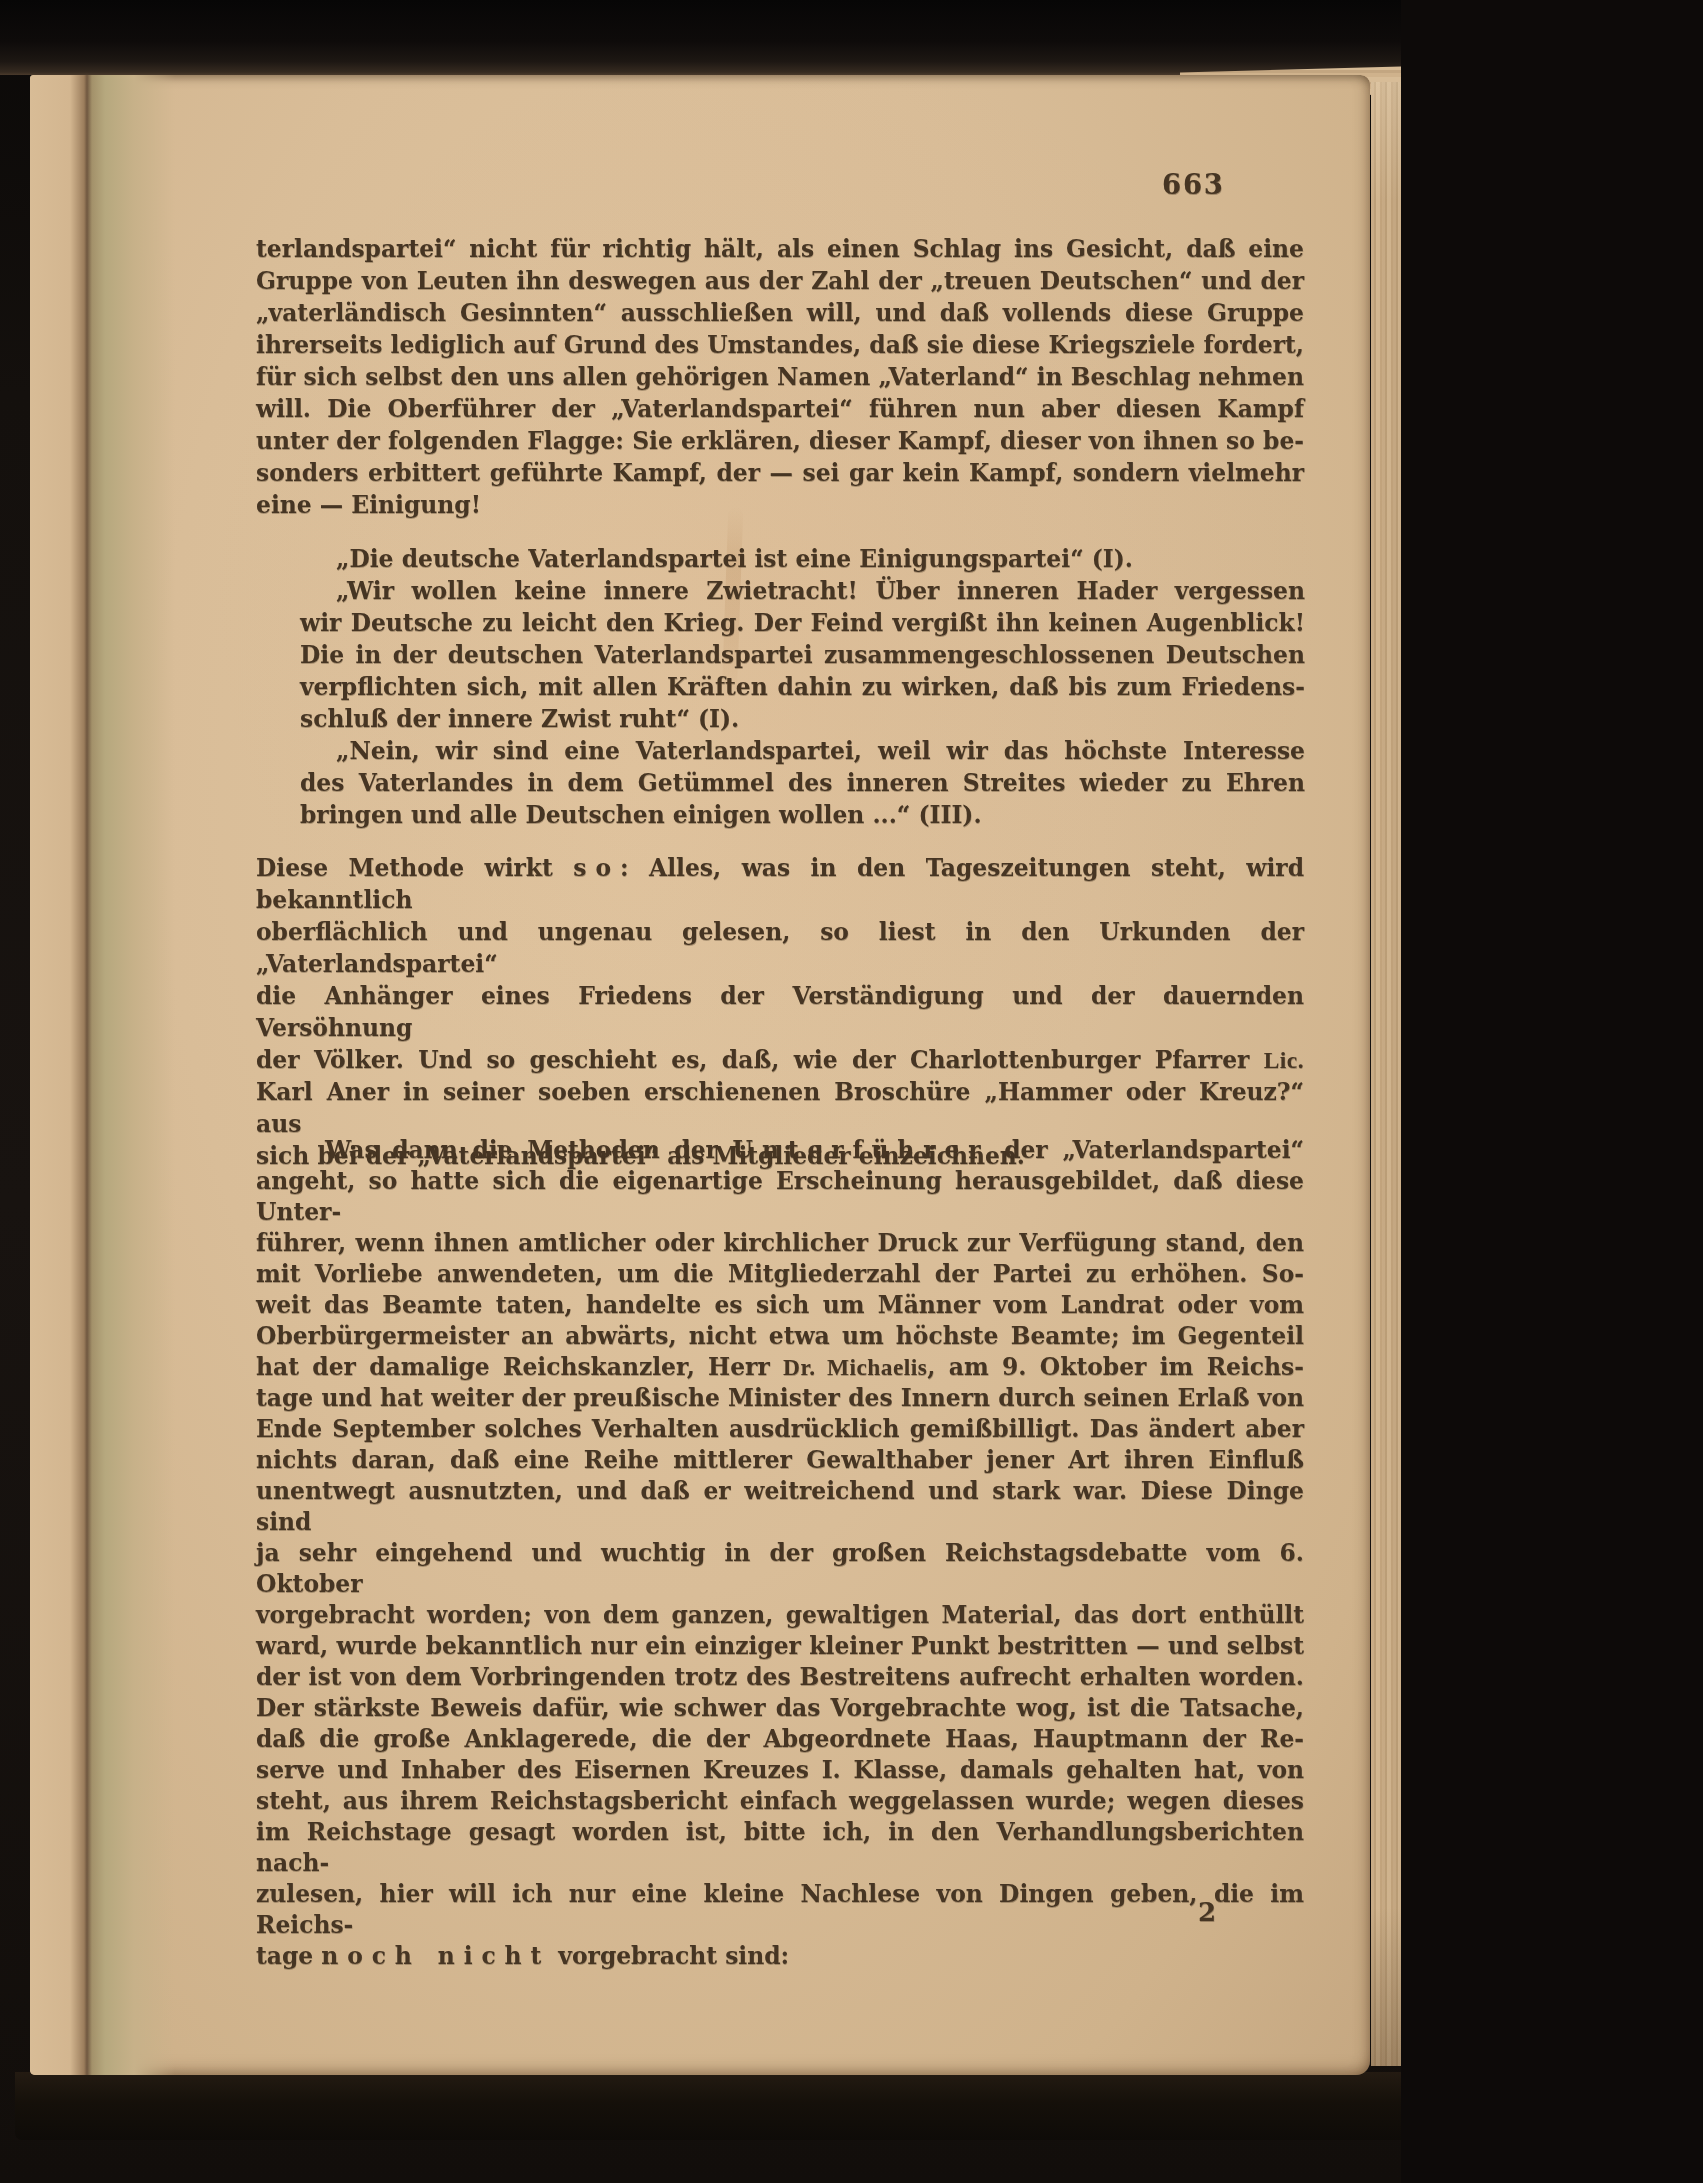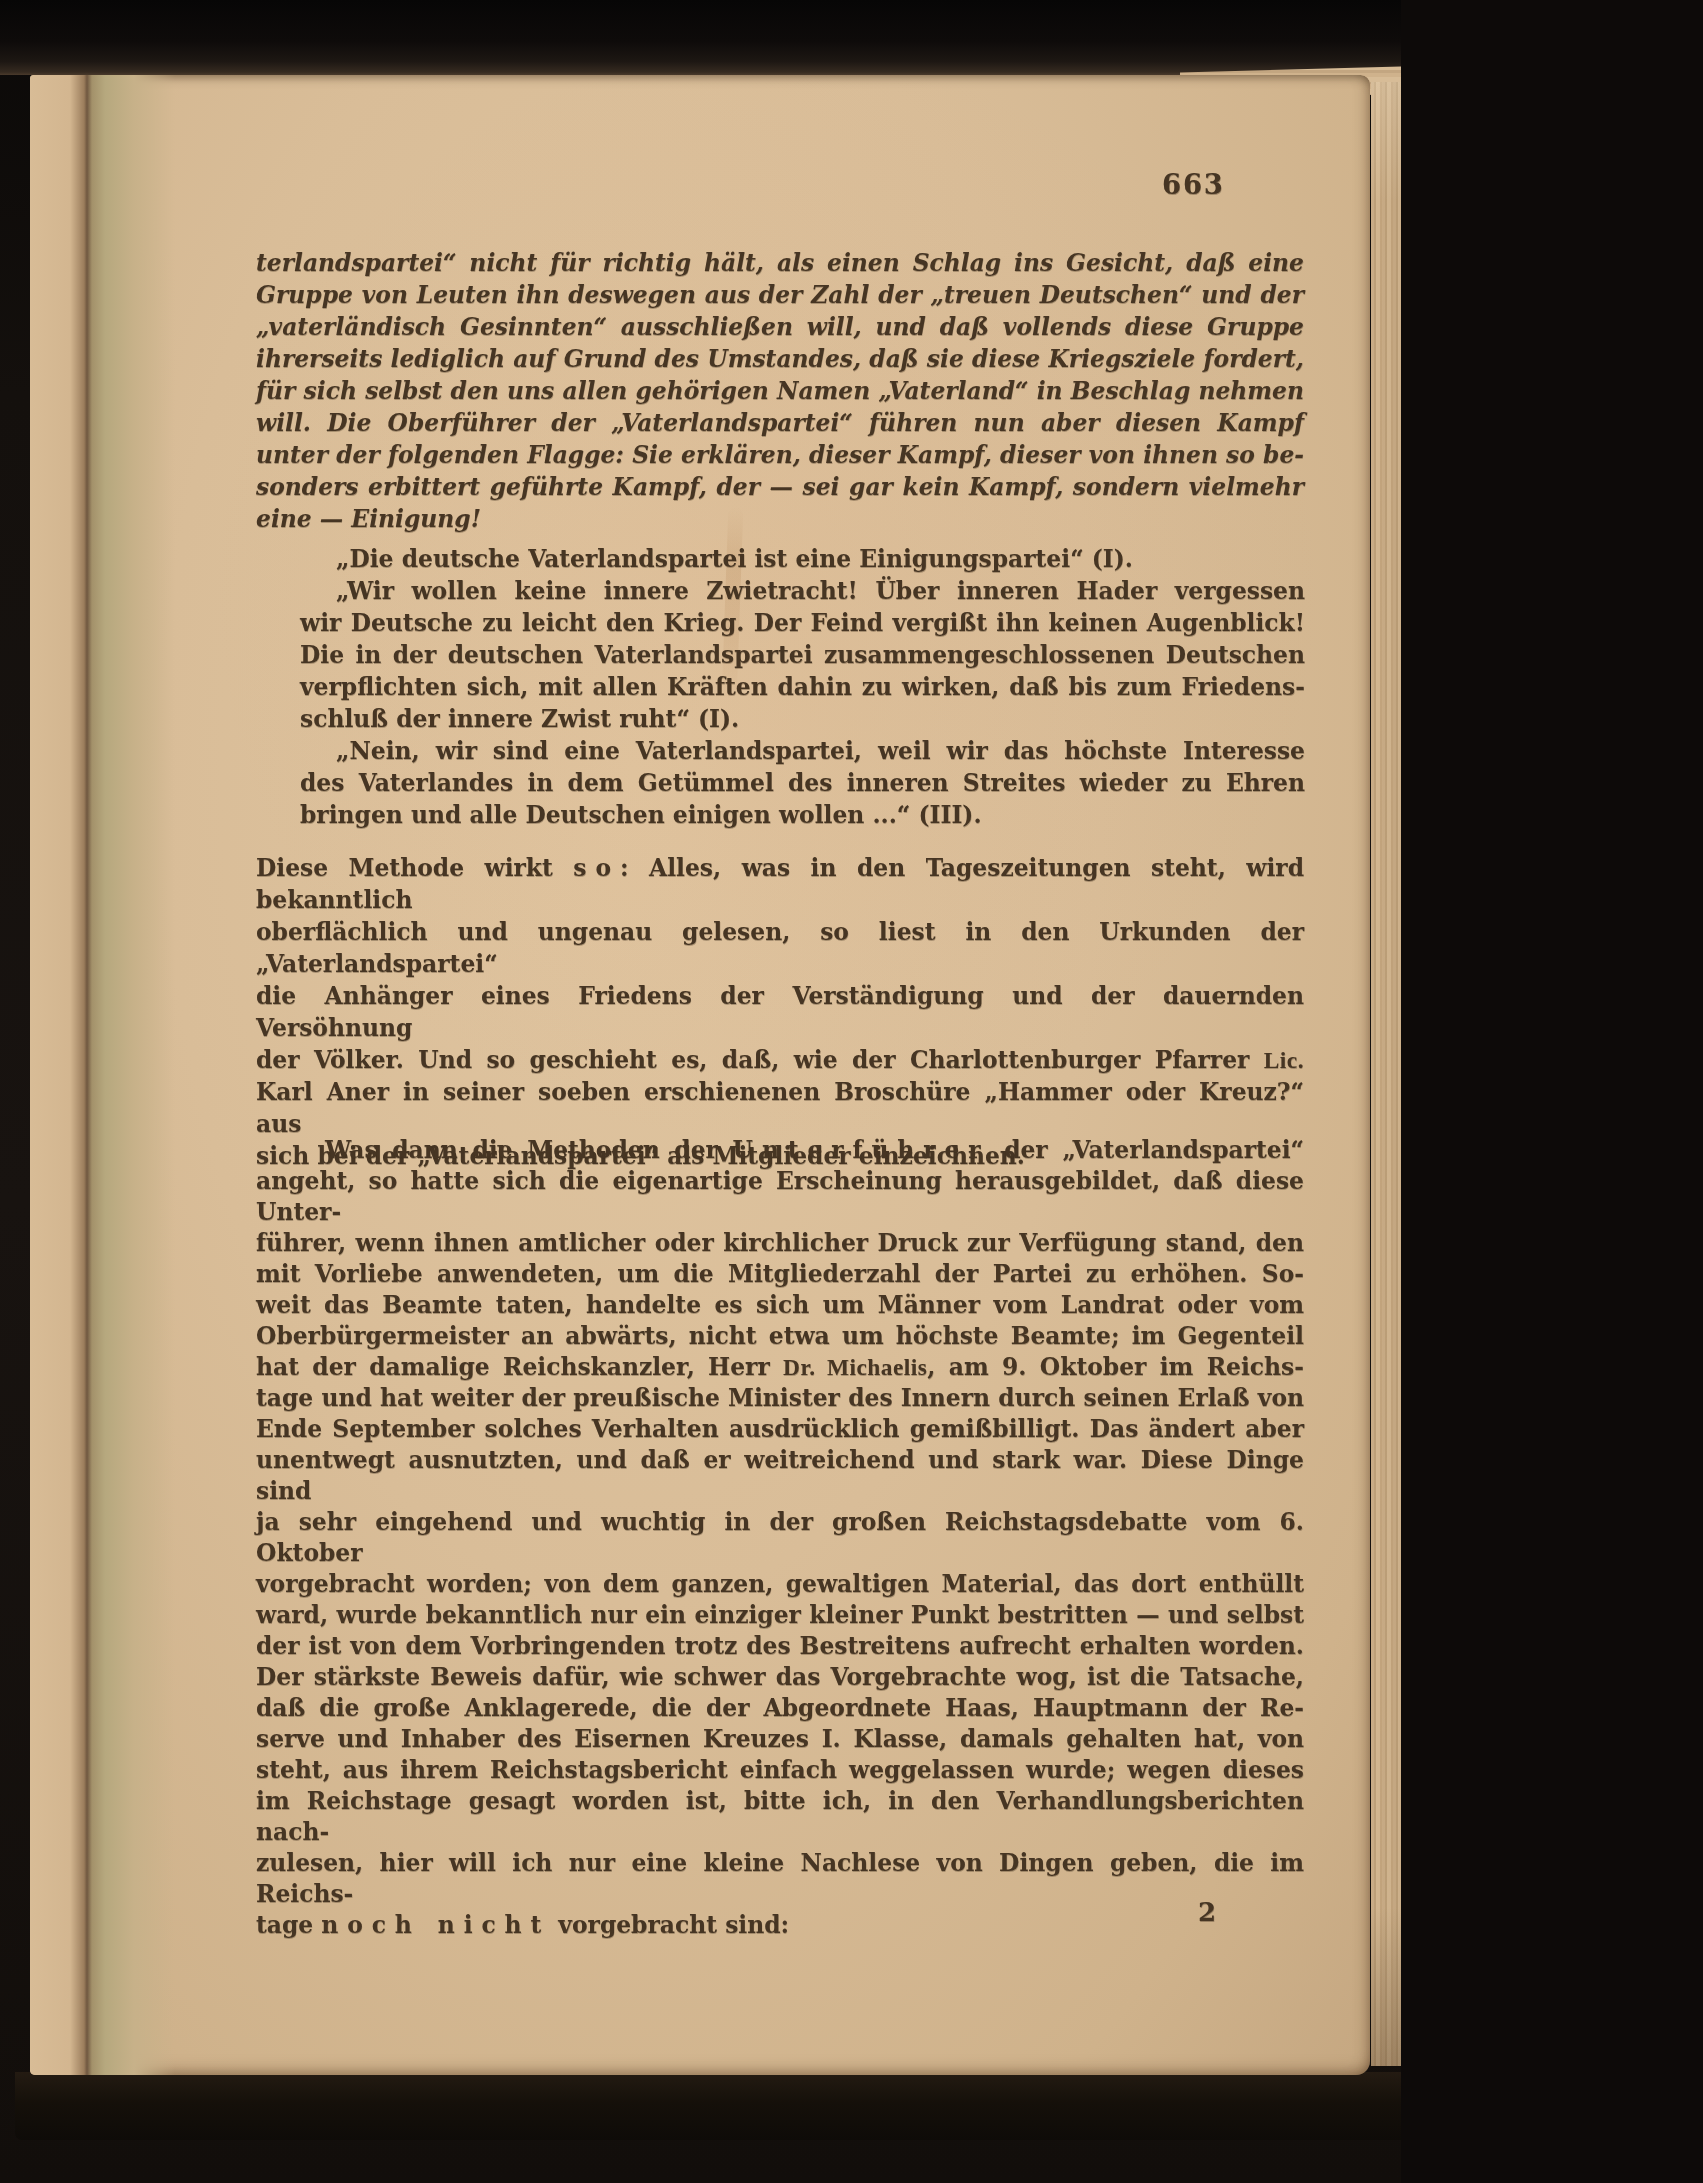--- a/index.html
+++ b/index.html
@@ -96,21 +96,21 @@
   <div class="fore-edge"></div>
   <div class="cover-bottom"></div>
 
   <div class="book-page">
     <div class="gutter"></div>
     <div class="paper-stain"></div>
 
     <div class="text-column">
       <div class="page-number">663</div>
 
-      <div class="tblock body" style="top: 172px; left: 226px; width: 1048px; line-height: 32px; font-style: italic;">
+      <div class="tblock body" style="top: 158px; left: 226px; width: 1048px; line-height: 32px;">
           <div class="line">terlandspartei“ nicht für richtig hält, als einen Schlag ins Gesicht, daß eine</div>
           <div class="line">Gruppe von Leuten ihn deswegen aus der Zahl der „treuen Deutschen“ und der</div>
           <div class="line">„vaterländisch Gesinnten“ ausschließen will, und daß vollends diese Gruppe</div>
           <div class="line">ihrerseits lediglich auf Grund des Umstandes, daß sie diese Kriegsziele fordert,</div>
           <div class="line">für sich selbst den uns allen gehörigen Namen „Vaterland“ in Beschlag nehmen</div>
           <div class="line">will. Die Oberführer der „Vaterlandspartei“ führen nun aber diesen Kampf</div>
           <div class="line">unter der folgenden Flagge: Sie erklären, dieser Kampf, dieser von ihnen so be-</div>
           <div class="line">sonders erbittert geführte Kampf, der — sei gar kein Kampf, sondern vielmehr</div>
           <div class="line end">eine — Einigung!</div>
         </div>
@@ -136,20 +136,21 @@
         <div class="tblock body" style="top: 1060px; left: 226px; width: 1048px; line-height: 31px;">
           <div class="line ind">Was dann die Methoden der <span class="sp">Unterführer</span> der „Vaterlandspartei“</div>
           <div class="line">angeht, so hatte sich die eigenartige Erscheinung herausgebildet, daß diese Unter-</div>
           <div class="line">führer, wenn ihnen amtlicher oder kirchlicher Druck zur Verfügung stand, den</div>
           <div class="line">mit Vorliebe anwendeten, um die Mitgliederzahl der Partei zu erhöhen.  So-</div>
           <div class="line">weit das Beamte taten, handelte es sich um Männer vom Landrat oder vom</div>
           <div class="line">Oberbürgermeister an abwärts, nicht etwa um höchste Beamte; im Gegenteil</div>
           <div class="line">hat der damalige Reichskanzler, Herr <span class="rm">Dr. Michaelis</span>, am 9. Oktober im Reichs-</div>
           <div class="line">tage und hat weiter der preußische Minister des Innern durch seinen Erlaß von</div>
           <div class="line">Ende September solches Verhalten ausdrücklich gemißbilligt.  Das ändert aber</div>
+          <div class="line">nichts daran, daß eine Reihe mittlerer Gewalthaber jener Art ihren Einfluß</div>
           <div class="line">unentwegt ausnutzten, und daß er weitreichend und stark war.  Diese Dinge sind</div>
           <div class="line">ja sehr eingehend und wuchtig in der großen Reichstagsdebatte vom 6. Oktober</div>
           <div class="line">vorgebracht worden; von dem ganzen, gewaltigen Material, das dort enthüllt</div>
           <div class="line">ward, wurde bekanntlich nur ein einziger kleiner Punkt bestritten — und selbst</div>
           <div class="line">der ist von dem Vorbringenden trotz des Bestreitens aufrecht erhalten worden.</div>
           <div class="line">Der stärkste Beweis dafür, wie schwer das Vorgebrachte wog, ist die Tatsache,</div>
           <div class="line">daß die große Anklagerede, die der Abgeordnete Haas, Hauptmann der Re-</div>
           <div class="line">serve und Inhaber des Eisernen Kreuzes I. Klasse, damals gehalten hat, von</div>
           <div class="line">steht, aus ihrem Reichstagsbericht einfach weggelassen wurde; wegen dieses</div>
           <div class="line">im Reichstage gesagt worden ist, bitte ich, in den Verhandlungsberichten nach-</div>

